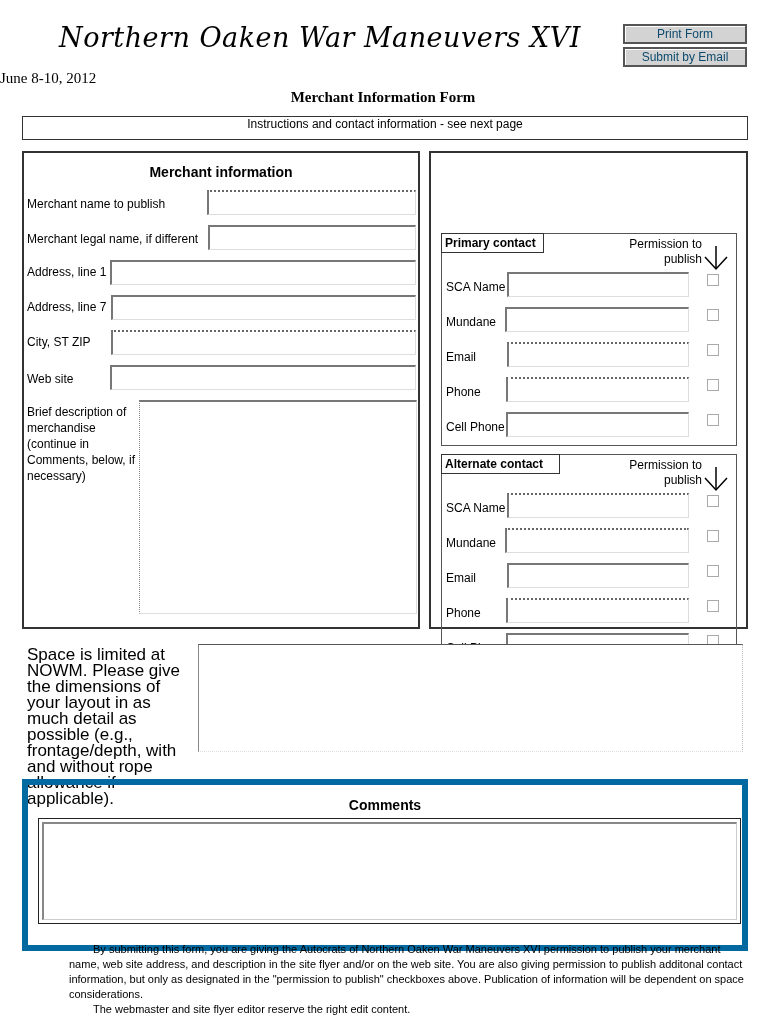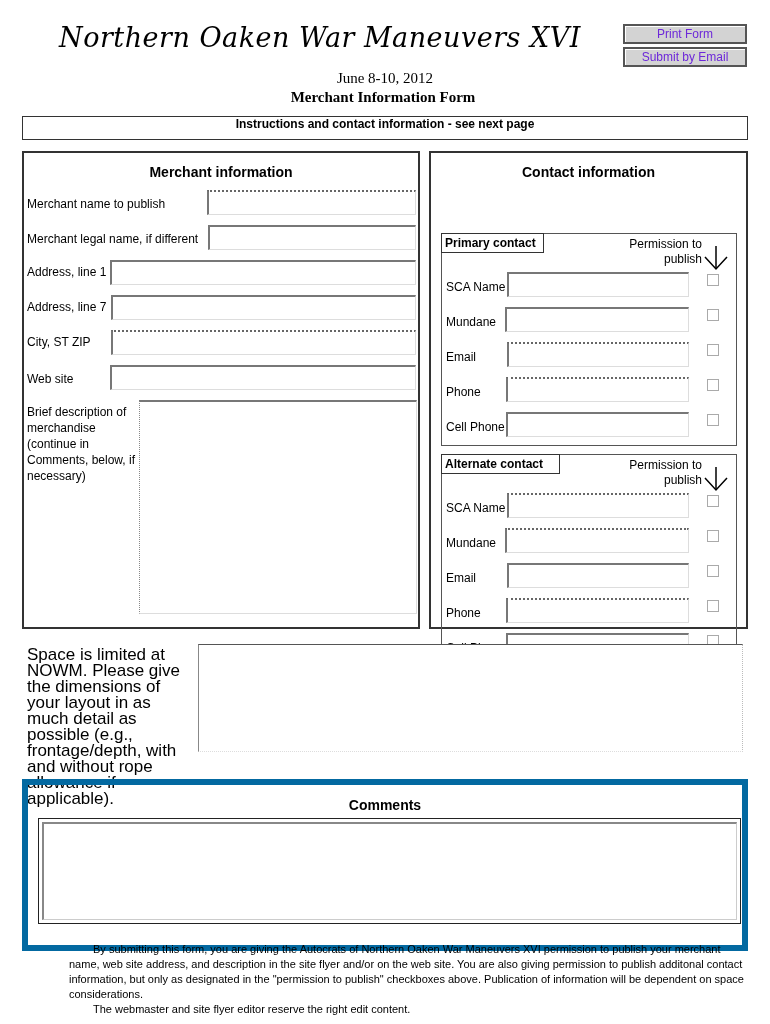--- a/index.html
+++ b/index.html
@@ -6,36 +6,36 @@
   html, body { width: 770px; height: 1024px; background: #ffffff; overflow: hidden; }
   body { position: relative; font-family: "Liberation Sans", sans-serif; color: #000; }
 
   .abs { position: absolute; }
 
   .title {
     left: 0; width: 640px; top: 22px; text-align: center;
     font-family: "DejaVu Serif", serif; font-size: 27px; letter-spacing: 0.5px;
     font-style: italic;
   }
-  .date { left: 0; width: 770px; top: 70px; text-align: center; font-family: "Liberation Serif", serif; font-size: 15px; }
+  .date { left: 0; width: 770px; top: 70px; text-align: left; font-family: "Liberation Serif", serif; font-size: 15px; }
   .subtitle { left: 0; width: 766px; top: 89px; text-align: center; font-family: "Liberation Serif", serif; font-size: 15px; font-weight: bold; }
 
   .btn {
     left: 623px; width: 124px; height: 20px;
     background: #d3d3d3; border: 2px solid #555;
     box-shadow: inset 1px 1px 0 #fff;
     font-size: 12px; text-align: center; line-height: 16px; cursor: pointer;
-    color: #6d28d9;
+    color: #0c4a6e;
   }
   .btn-print { top: 24px; }
   .btn-email { top: 47px; }
 
   .instr-box {
     left: 22px; top: 116px; width: 726px; height: 24px;
-    border: 1px solid #333; text-align: center; font-size: 12px; font-weight: bold; line-height: 15px;
+    border: 1px solid #333; text-align: center; font-size: 12px; font-weight: normal; line-height: 15px;
   }
 
   .panel { border: 2px solid #333; }
   .merchant-panel { left: 22px; top: 151px; width: 398px; height: 478px; }
   .contact-panel { left: 429px; top: 151px; width: 319px; height: 478px; }
 
   .panel-title { font-size: 14px; font-weight: bold; text-align: center; }
 
   .lbl { font-size: 12px; }
 
@@ -99,21 +99,20 @@
   <input class="abs field dotted" style="left: 87px; top: 177px; width: 305px;" value="">
 
   <div class="abs lbl" style="left:3px;top:219px;">Web site</div>
   <input class="abs field" style="left: 86px; top: 212px; width: 306px;" value="">
 
   <div class="abs lbl" style="left:3px;top:251px;width:110px;line-height:16px;">Brief description of merchandise (continue in Comments, below, if necessary)</div>
   <textarea class="abs" style="left: 115px; top: 247px; width: 278px; height: 214px; border-width: 2px 1px 1px; border-style: solid solid solid dotted; border-color: rgb(119, 119, 119) rgb(221, 221, 221) rgb(221, 221, 221) rgb(136, 136, 136); resize: none;"></textarea>
 </div>
 
 <div class="abs panel contact-panel">
-  <div class="abs panel-title" style="left:0;top:11px;width:100%;">Contact information</div>
 
   <div class="abs sub-box" style="left:10px;top:33px;width:296px;height:213px;">
     <div class="abs sub-tag" style="left:-1px;top:-1px;width:103px;">Primary contact</div>
     <div class="abs perm" style="left:170px;top:3px;width:90px;">Permission to publish</div>
     <svg class="abs" style="left:260px;top:10px;" width="28" height="28">
       <line x1="14" y1="2" x2="14" y2="24" stroke="#000" stroke-width="1.5"></line>
       <polyline points="3,13 14,25 25,13" fill="none" stroke="#000" stroke-width="1.5"></polyline>
     </svg>
 
     <div class="abs lbl" style="left:4px;top:46px;">SCA Name</div>

